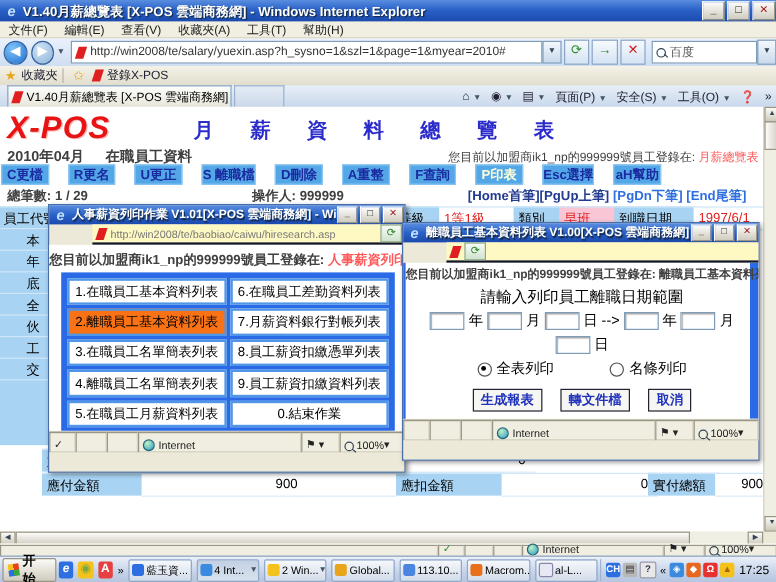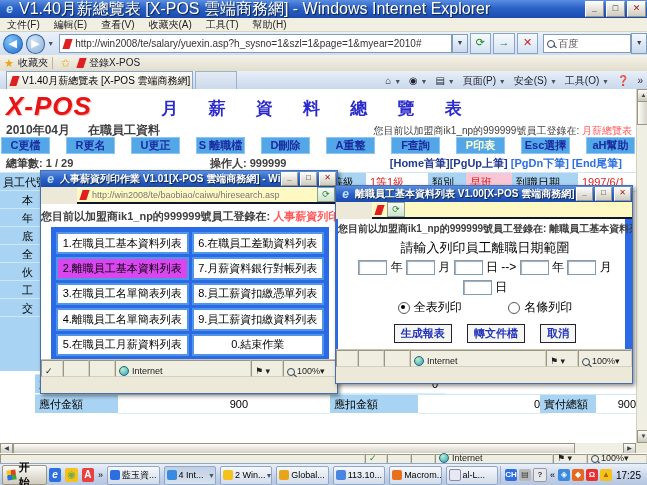--- a/index.html
+++ b/index.html
@@ -2,21 +2,21 @@
 <html><head>
 <meta charset="utf-8">
 <style>
   html,body{margin:0;padding:0;background:#444;}
   .screen{position:relative;width:647px;height:485px;background:#ECE9D8;overflow:hidden;
           font-family:"Liberation Sans","DejaVu Sans",sans-serif;font-size:12px;color:#000;}
   .abs{position:absolute;}
   
   .titlebar{left:0;top:0;width:647px;height:18px;display:flex;align-items:center;
     background:linear-gradient(180deg,#5A8EE0 0%,#2A62C8 45%,#1B4AAE 100%);color:#fff;}
-  .titlebar .ttext{font-size:16px;font-weight:normal;white-space:nowrap;overflow:hidden;flex:1;
+  .titlebar .ttext{font-size:11px;font-weight:bold;white-space:nowrap;overflow:hidden;flex:1;
     text-shadow:1px 1px 1px #123;}
   .winbtn{width:17px;height:14px;margin:0 1px;background:linear-gradient(#FDFCFA,#CFCBBE);
     border:1px solid #fff;border-right-color:#9a9685;border-bottom-color:#9a9685;
     font-size:9px;line-height:12px;text-align:center;color:#222;font-weight:bold;}
   .ie-e{display:inline-block;width:13px;text-align:center;color:#BFE0FF;font-weight:bold;
     font-style:italic;font-size:12px;margin:0 3px;}
   .menubar{left:0;top:18px;width:647px;height:13px;background:#F1EFE2;border-bottom:1px solid #D8D4C4;
     display:flex;align-items:center;font-size:10px;color:#222;}
   .menubar span{margin:0 7px;}
   .navbar{left:0;top:32px;width:647px;height:23px;background:linear-gradient(#EAF1FB,#CFDEF2);
@@ -50,21 +50,21 @@
   .cmdzone .ci{margin:0 4px;white-space:nowrap;}
   .caret{font-size:7px;color:#456;}
   
   .content{left:0;top:89px;width:636px;height:354px;background:#fff;overflow:hidden;}
   .logo{left:6px;top:2px;color:#E81414;font-size:26px;font-weight:bold;font-style:italic;
     letter-spacing:1px;text-shadow:1px 1px 0 #F8B8B8;}
   .ptitle{left:0;top:8px;width:100%;text-align:center;color:#2B2BCC;font-weight:bold;font-size:17px;
     letter-spacing:13px;font-family:"Liberation Serif","DejaVu Serif",serif;}
   .red{color:#404040;}
   .lightred{color:#FF5A5A;}
-  .toolrow{left:1px;top:48px;width:634px;height:17px;display:flex;gap:16px;align-items:flex-end;}
+  .toolrow{left:1px;top:48px;width:550px;height:17px;display:flex;gap:16px;align-items:flex-end;}
   .toolbtn{flex:1;background:#54A7E6;border:1px solid #8CC6F2;color:#1A2AA0;font-weight:bold;
     font-size:11px;display:flex;align-items:center;justify-content:center;white-space:nowrap;}
   .toolbtn.active{color:#FFFFD8;}
   .inforow{left:0;top:67px;width:636px;height:14px;font-size:11px;font-weight:bold;}
   .navy{color:#223B8F;} .brightblue{color:#2D6FE0;}
   .lbl{background:#A8D3F2;border-top:1px solid #CFE6F8;display:flex;align-items:center;font-size:11px;}
   .cellv{background:#fff;border-top:1px solid #CFE6F8;display:flex;align-items:center;font-size:11px;}
   .rowline{border-bottom:1px solid #D8ECFA;}
   .redcell{color:#E02020;font-weight:normal;}
   .pink{background:#F8C6D4;}
@@ -99,21 +99,21 @@
   .refbtn{width:16px;height:13px;background:linear-gradient(#F7FAF7,#CFE4CF);border:1px solid #8AA68A;
     color:#2E8B2E;font-size:9px;line-height:12px;text-align:center;margin-right:2px;}
   .dlg-body{background:#fff;position:relative;overflow:hidden;}
   .dlg-status{height:17px;background:#F0EEE1;display:flex;align-items:stretch;font-size:9px;color:#222;
     border-top:1px solid #C8C4B4;}
   .dmsg{position:absolute;width:100%;text-align:center;font-size:11px;font-weight:bold;white-space:nowrap;}
   .bluepanel{position:absolute;background:#2B6AE6;padding:5px;}
   .menugrid{display:grid;grid-template-columns:1fr 1fr;gap:3px;width:100%;height:100%;}
   .mitem{background:#fff;border:2px solid #4F96E8;display:flex;align-items:center;justify-content:center;
     font-size:11px;white-space:nowrap;color:#000;}
-  .mitem.sel{background:#d946ef;text-align:center;}
+  .mitem.sel{background:#f97316;text-align:center;}
   .datebox{display:inline-block;width:27px;height:13px;background:#fff;border:1px solid #7F9DB9;
     box-shadow:inset 1px 1px 1px #aaa;vertical-align:middle;}
   .radio{display:inline-block;width:10px;height:10px;border-radius:50%;border:1px solid #555;
     background:#fff;vertical-align:middle;position:relative;margin-right:4px;}
   .radio.on::after{content:"";position:absolute;left:2.5px;top:2.5px;width:4px;height:4px;border-radius:50%;background:#000;}
   .formbtn{display:inline-block;border:1px solid #223;background:#F6F6F2;color:#2233BB;font-weight:bold;
     font-size:11px;padding:1px 6px;margin:0 6px;}
   .bluestrip{position:absolute;right:0;top:0;width:7px;height:100%;background:#2B6AE6;}
   
   .taskbar{left:0;top:463px;width:647px;height:22px;background:linear-gradient(#EAF0FA,#C4D2E8 60%,#B4C4DE);

